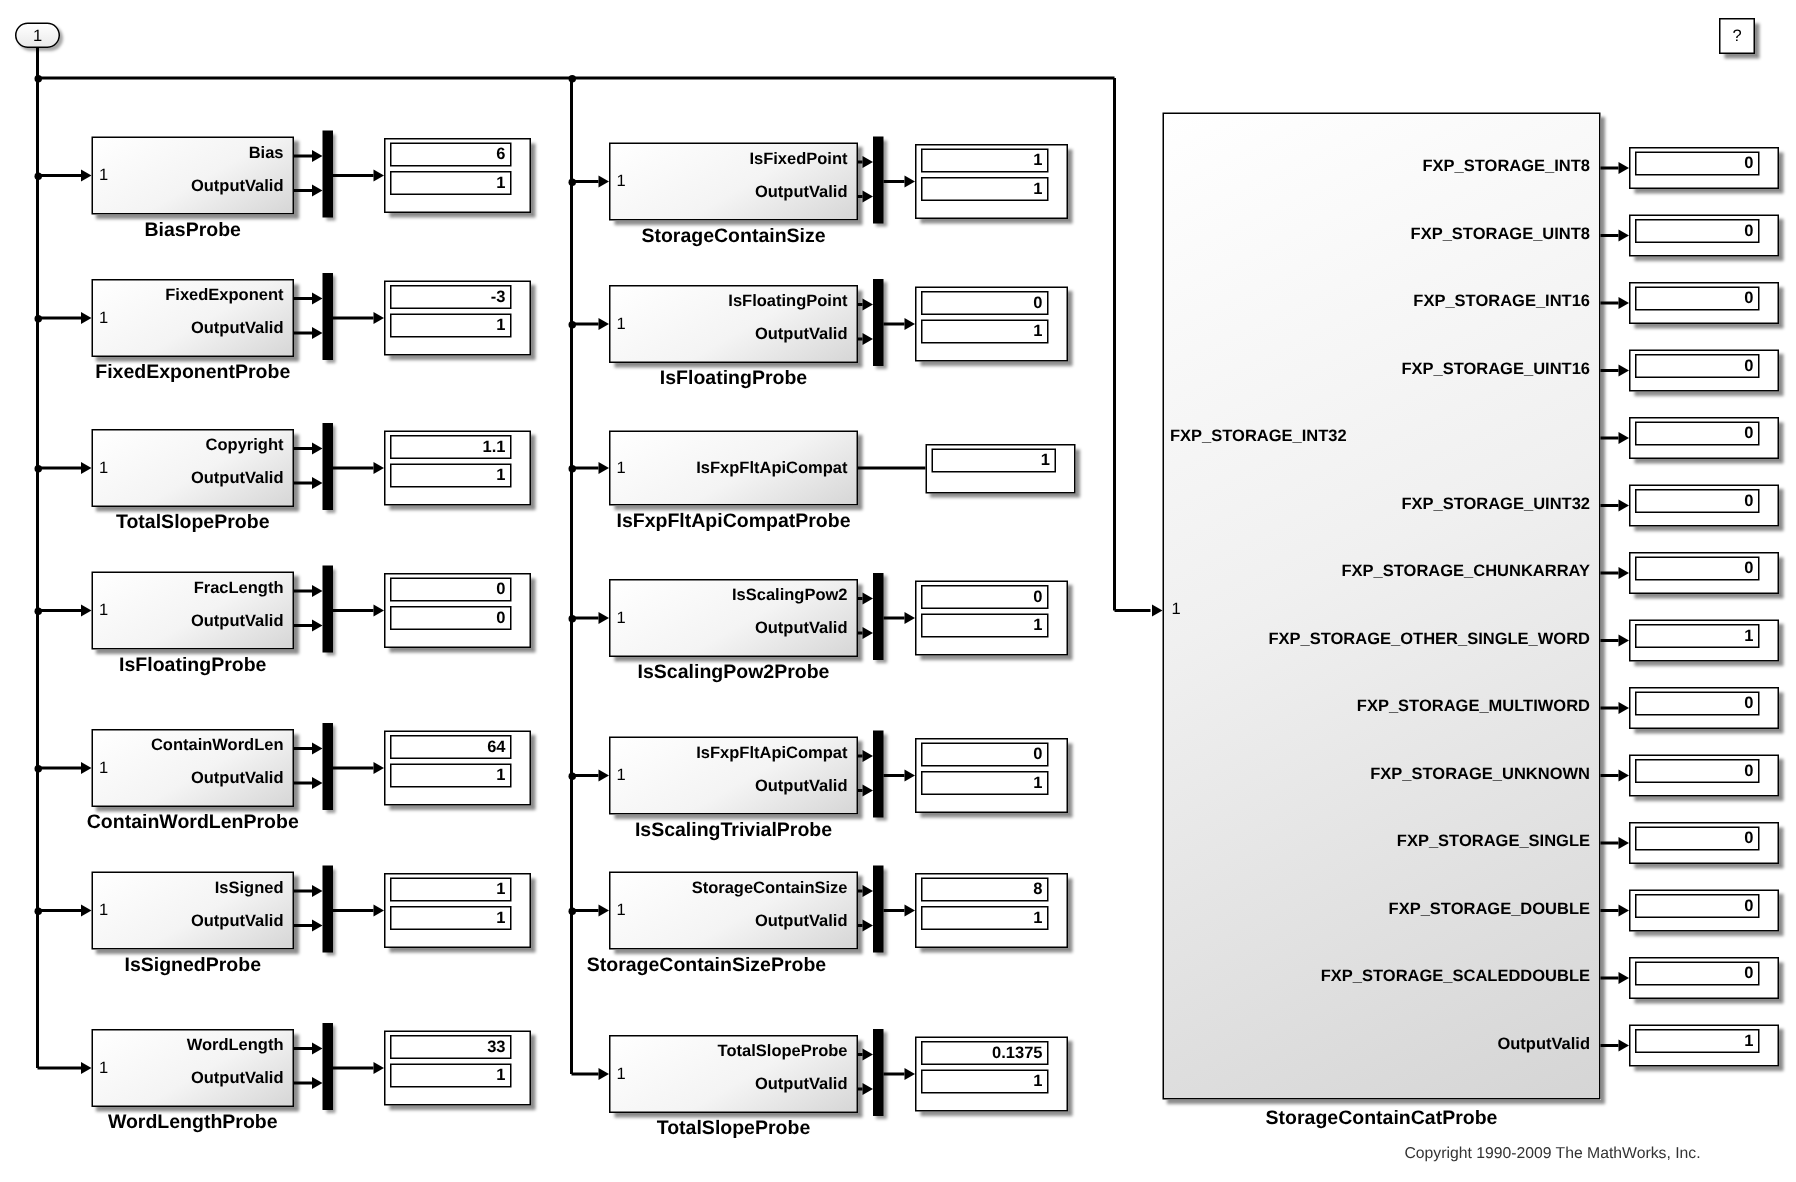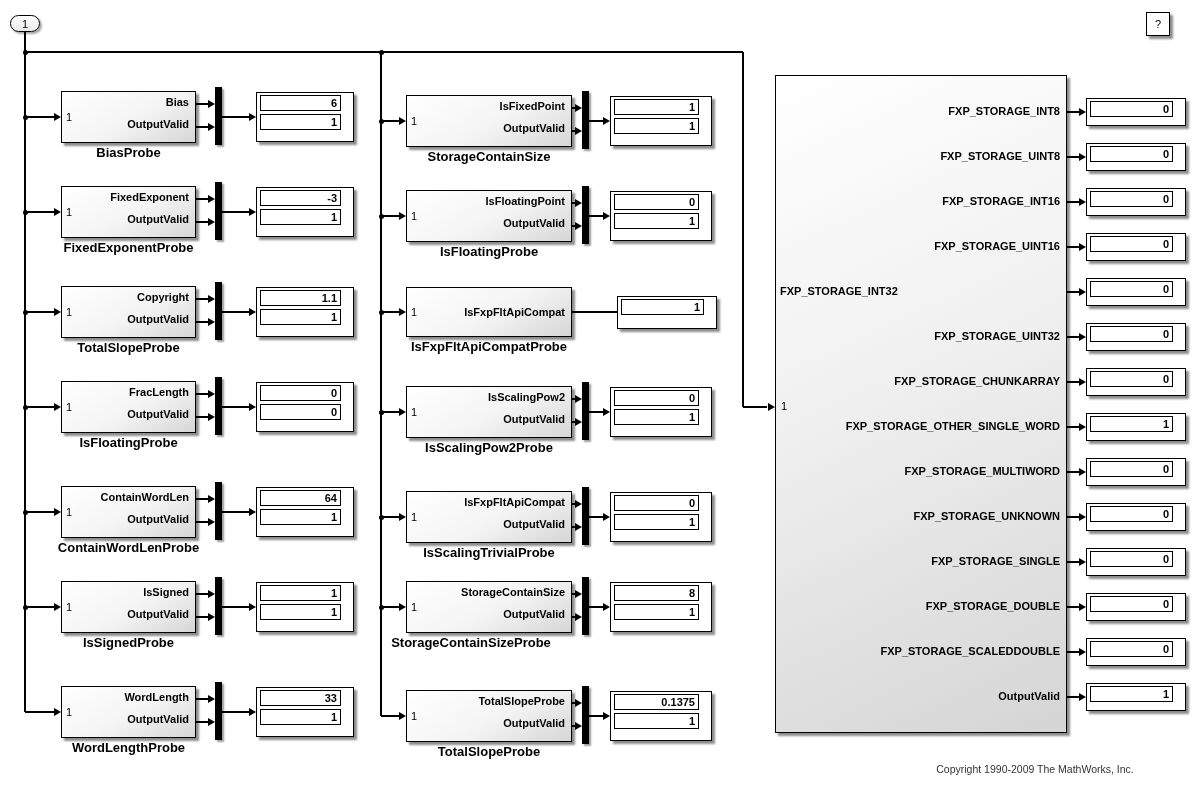--- a/index.html
+++ b/index.html
@@ -354,13 +354,14 @@
     <div class="port-label" style="left: 780px; top: 645px; width: 280px; text-align: right;">FXP_STORAGE_SCALEDDOUBLE</div>
     <div class="wire" style="left: 1067px; top: 651.25px; width: 12px; height: 1.5px;"></div>
     <div class="arrow" style="left: 1079px; top: 648px;"></div>
     <div class="display" style="left: 1086px; top: 638px; width: 100px; height: 28px;"></div>
     <div class="dbox" style="left: 1090px; top: 641px; width: 83px;">0</div>
     <div class="port-label" style="left: 780px; top: 690px; width: 280px; text-align: right;">OutputValid</div>
     <div class="wire" style="left: 1067px; top: 696.25px; width: 12px; height: 1.5px;"></div>
     <div class="arrow" style="left: 1079px; top: 693px;"></div>
     <div class="display" style="left: 1086px; top: 683px; width: 100px; height: 28px;"></div>
     <div class="dbox" style="left: 1090px; top: 686px; width: 83px;">1</div>
+    <div class="block-name" style="left: 775px; top: 738px; width: 292px; font-size: 13px;">StorageContainCatProbe</div>
   </div>
 
 </body></html>

